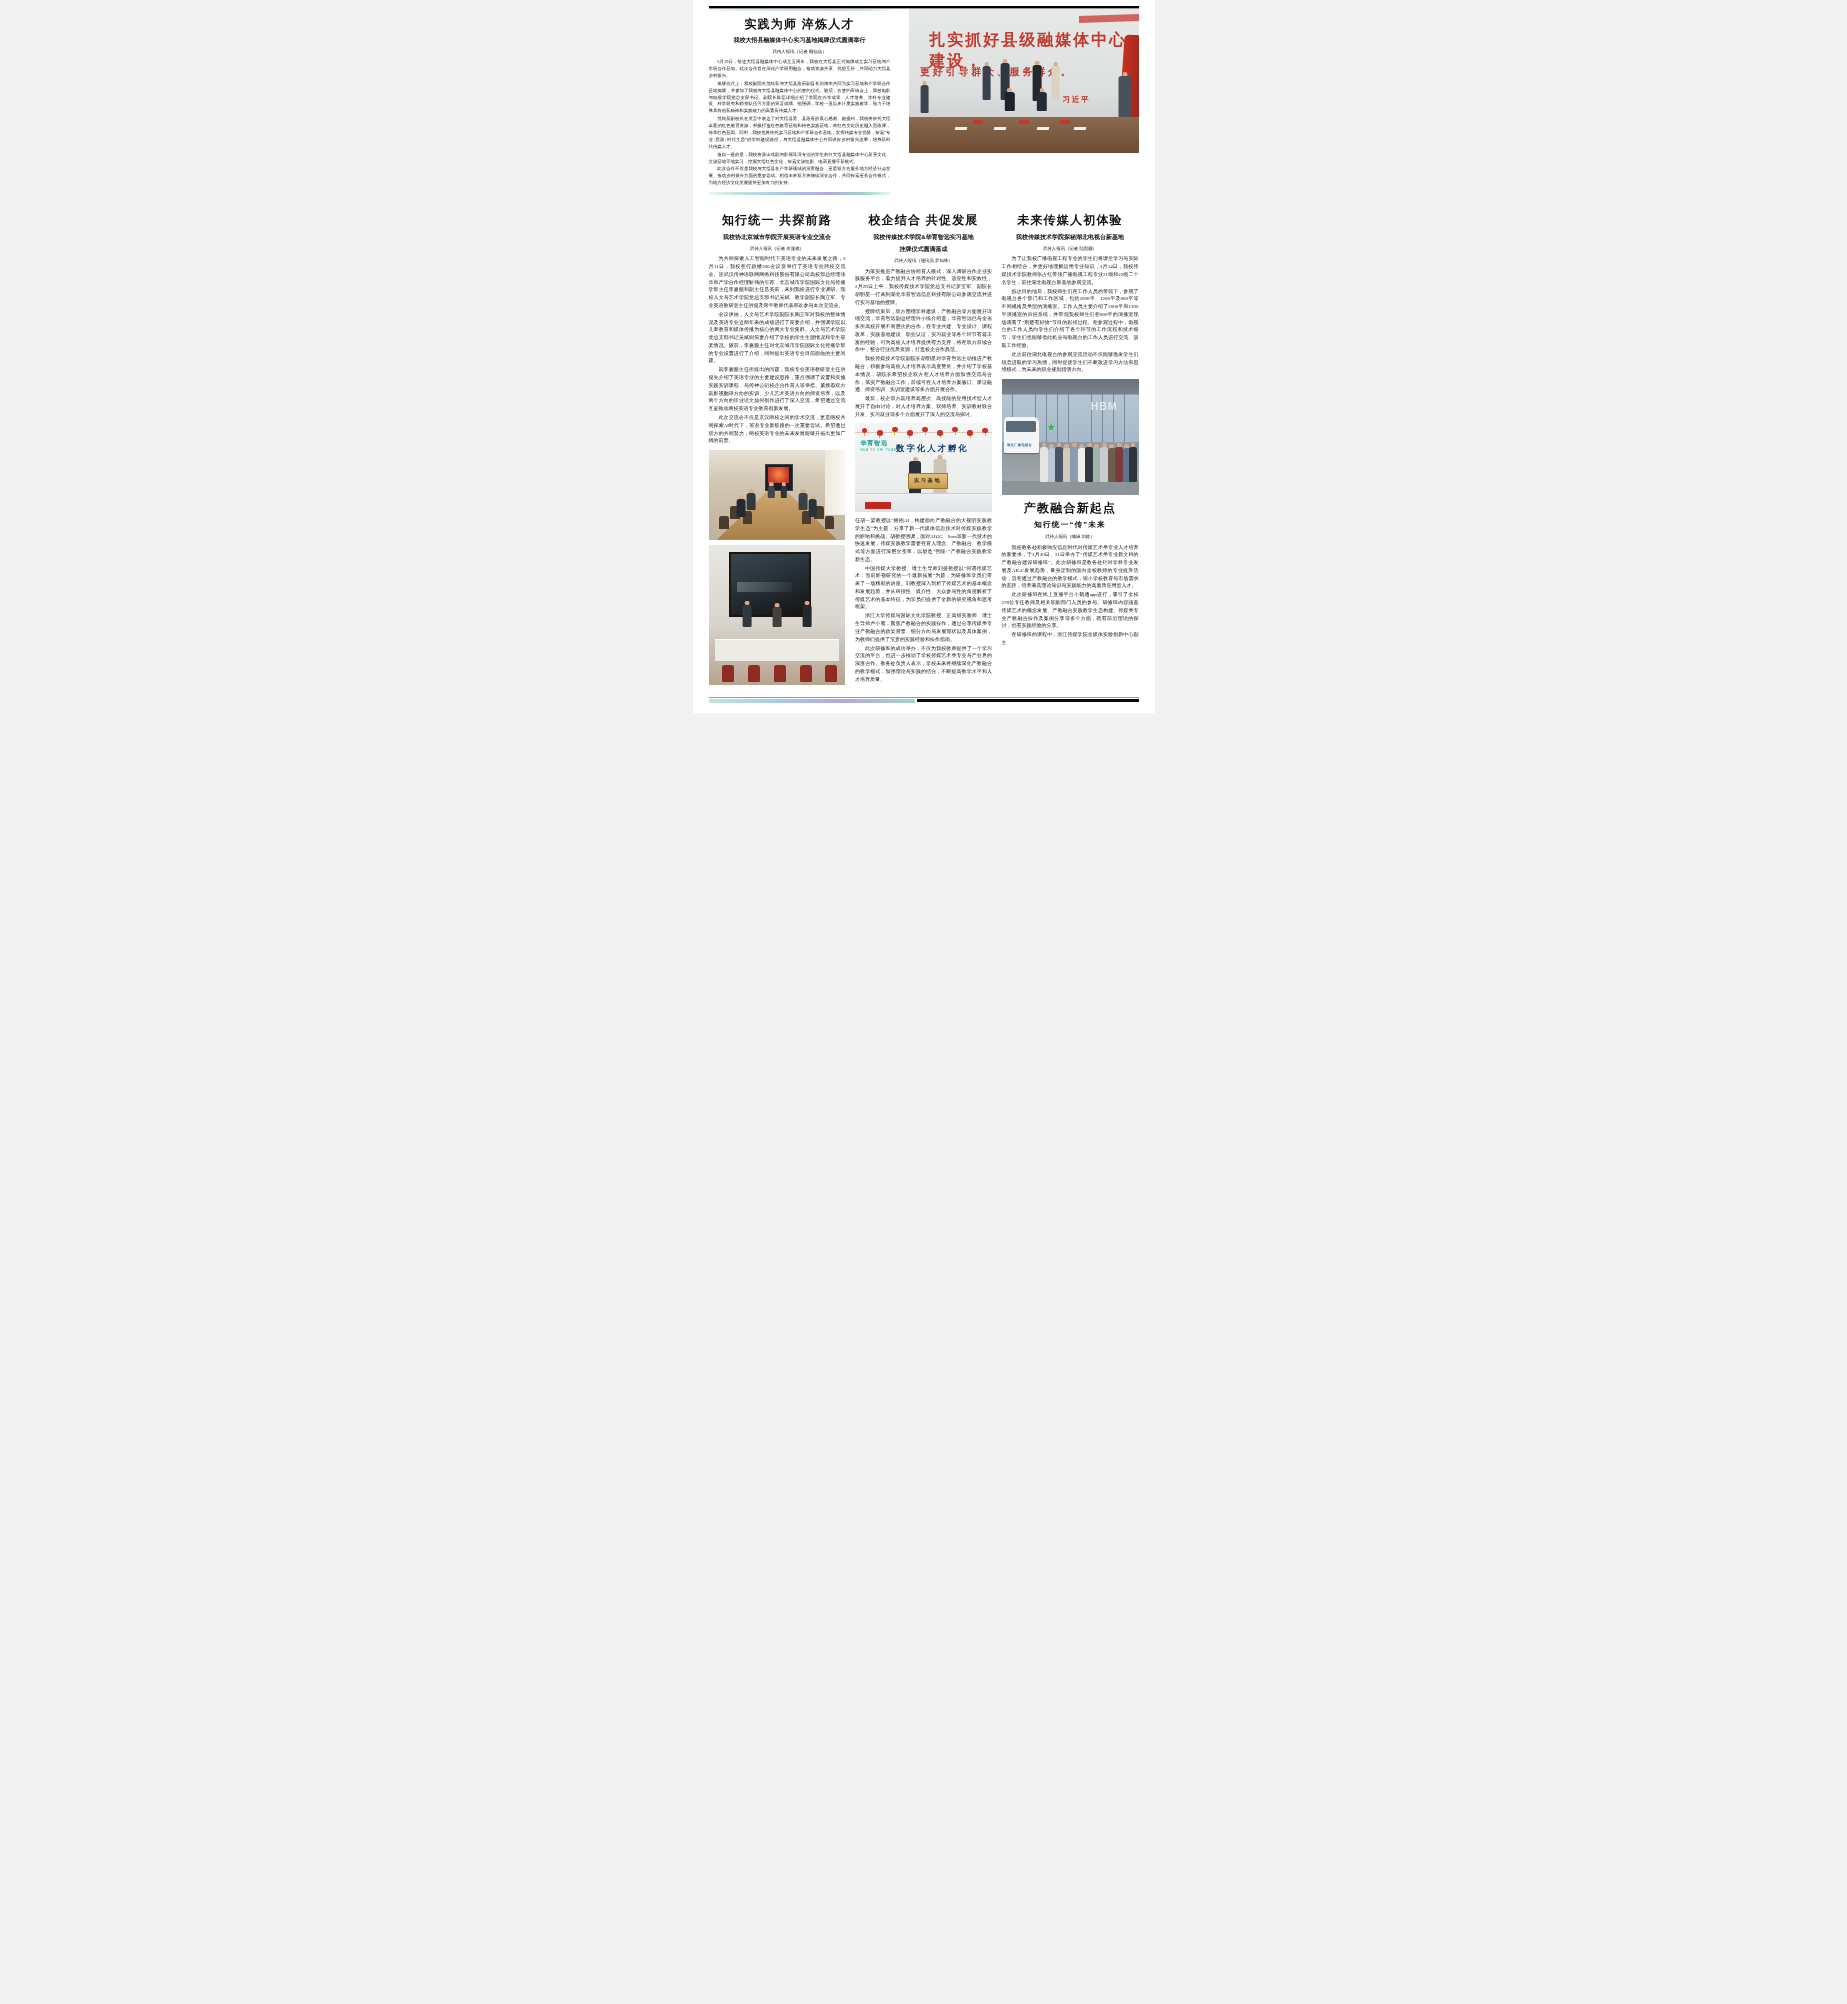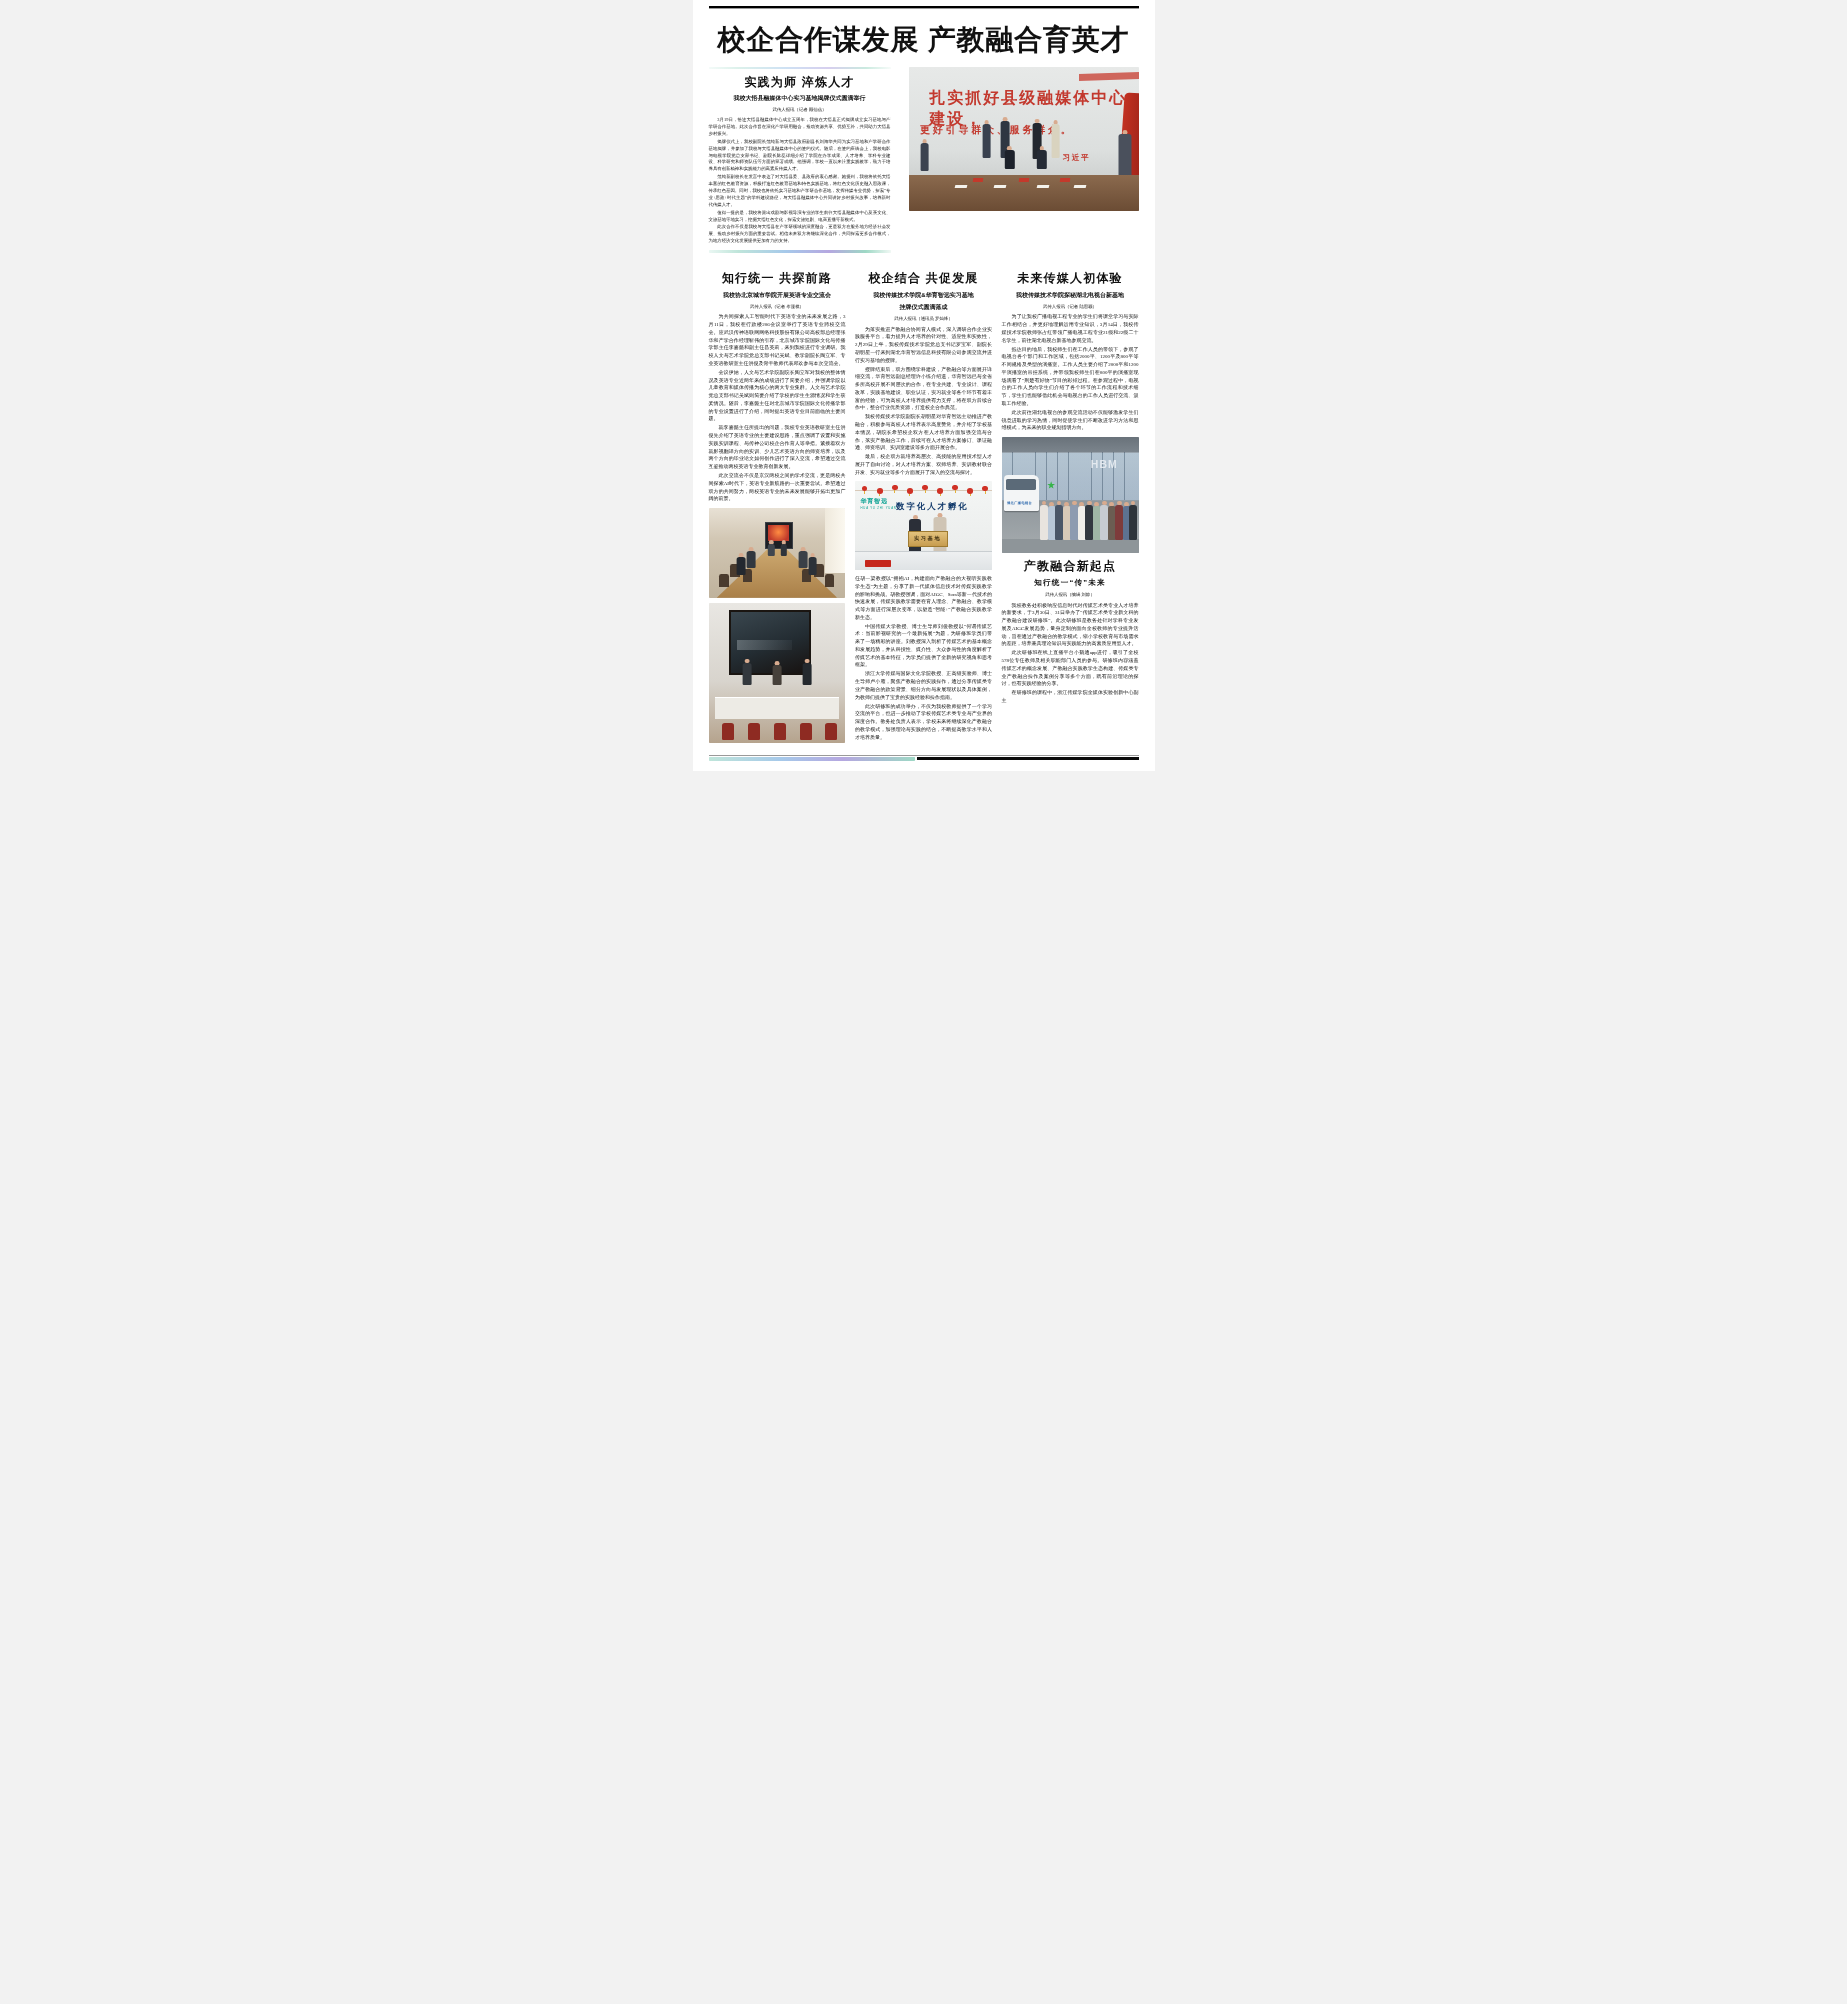--- a/index.html
+++ b/index.html
@@ -123,21 +123,20 @@
   .bb-black{flex:1;height:2.8px;background:#0a0a0a;margin-left:2.4px;}
 </style>
 </head>
 <body>
 
 <div class="page">
 
   <div class="rule-heavy"></div>
   <div class="rule-thin"></div>
 
-  <h1 class="headline">校企合作谋发展 产教融合育英才</h1>
 
   <section class="sec1">
     <article>
       <div class="strip strip-top"></div>
       <h2 class="t-xl">实践为师 淬炼人才</h2>
       <h3 class="t-sub">我校大悟县融媒体中心实习基地揭牌仪式圆满举行</h3>
       <div class="t-by">武传人报讯（记者 顾仙燕）</div>
       <div class="body-s">
         <p>3月19日，恰逢大悟县融媒体中心成立五周年，我校在大悟县正式揭牌成立实习基地与产学研合作基地。此次合作旨在深化产学研用融合，推动资源共享、优势互补，共同助力大悟县乡村振兴。</p>
         <p>揭牌仪式上，我校副院长范纯新与大悟县政府副县长刘海华共同为实习基地和产学研合作基地揭牌，并参加了我校与大悟县融媒体中心的签约仪式。随后，在签约座谈会上，我校电影与电视学院党总支部书记、副院长陈磊详细介绍了学院在办学成果、人才培养、学科专业建设、科学研究和师资队伍等方面的显著成绩。他强调，学校一直以来注重实践教学，致力于培养具有创新精神和实践能力的高素质传媒人才。</p>

